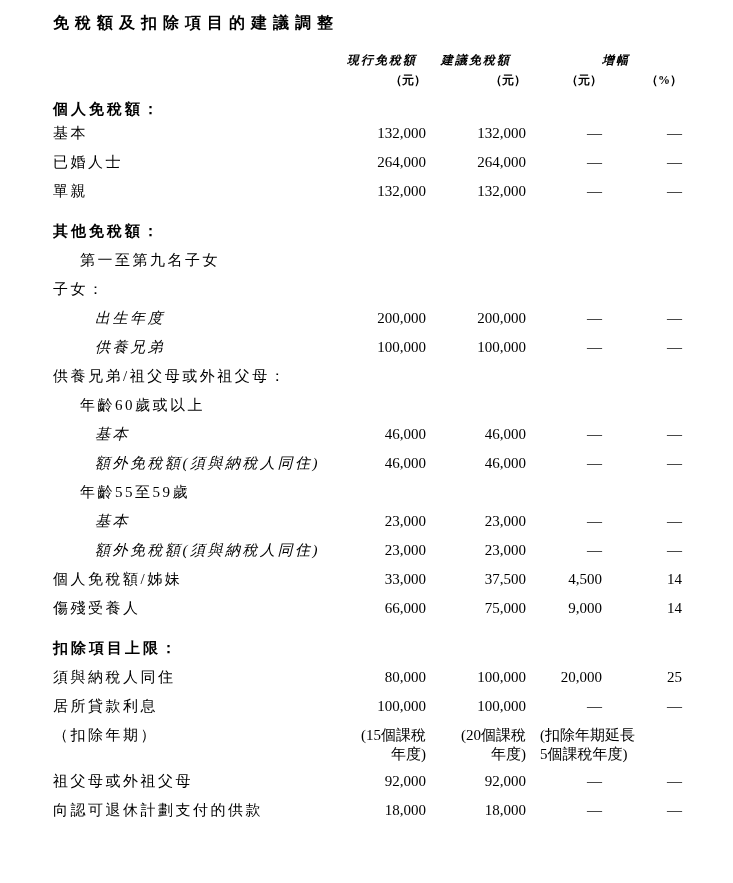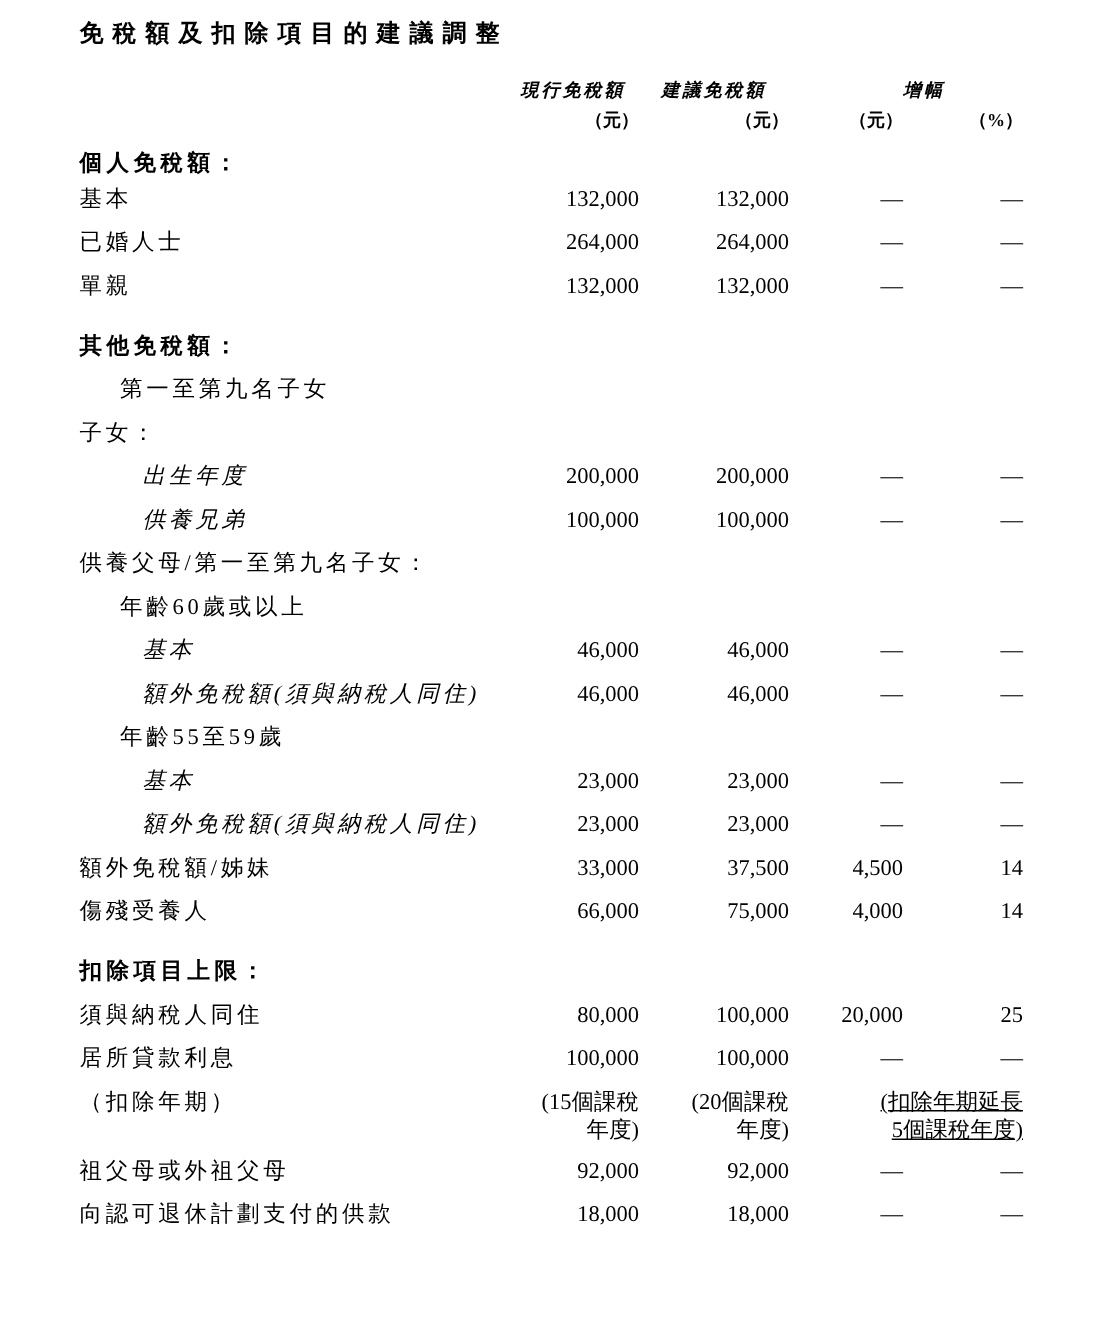--- a/index.html
+++ b/index.html
@@ -88,23 +88,22 @@
 
   tbody tr.indent1 td.label { padding-left: 27px; }
   tbody tr.indent2 td.label { padding-left: 42px; font-style: italic; }
 
   tbody tr.multiline td {
     height: 46px;
     line-height: 19px;
     white-space: pre-line;
   }
   tbody tr.multiline td.span-cell {
-    text-align: right;
+    text-align: left;
     padding-left: 14px;
-    text-decoration: underline;
   }
 </style>
 </head>
 <body>
 
 <div class="page">
   <h1 class="doc-title">免稅額及扣除項目的建議調整</h1>
 
   <table class="adjust-table">
     <colgroup>
@@ -187,21 +186,21 @@
           <td class="num">—</td>
         </tr>
         <tr class="item indent2">
           <td class="label">供養兄弟</td>
           <td class="num">100,000</td>
           <td class="num">100,000</td>
           <td class="num">—</td>
           <td class="num">—</td>
         </tr>
         <tr class="item indent0">
-          <td class="label">供養父母/第一至第九名子女：</td>
+          <td class="label">供養兄弟/祖父母或外祖父母：</td>
           <td class="num"></td>
           <td class="num"></td>
           <td class="num"></td>
           <td class="num"></td>
         </tr>
         <tr class="item indent1">
           <td class="label">年齡60歲或以上</td>
           <td class="num"></td>
           <td class="num"></td>
           <td class="num"></td>
@@ -236,31 +235,31 @@
           <td class="num">—</td>
         </tr>
         <tr class="item indent2">
           <td class="label">額外免稅額(須與納稅人同住)</td>
           <td class="num">23,000</td>
           <td class="num">23,000</td>
           <td class="num">—</td>
           <td class="num">—</td>
         </tr>
         <tr class="item indent0">
-          <td class="label">額外免稅額/姊妹</td>
+          <td class="label">個人免稅額/姊妹</td>
           <td class="num">33,000</td>
           <td class="num">37,500</td>
           <td class="num">4,500</td>
           <td class="num">14</td>
         </tr>
         <tr class="item indent0">
           <td class="label">傷殘受養人</td>
           <td class="num">66,000</td>
           <td class="num">75,000</td>
-          <td class="num">4,000</td>
+          <td class="num">9,000</td>
           <td class="num">14</td>
         </tr>
         <tr class="section indent0">
           <td class="label">扣除項目上限：</td>
           <td class="num"></td>
           <td class="num"></td>
           <td class="num"></td>
           <td class="num"></td>
         </tr>
         <tr class="item indent0">

